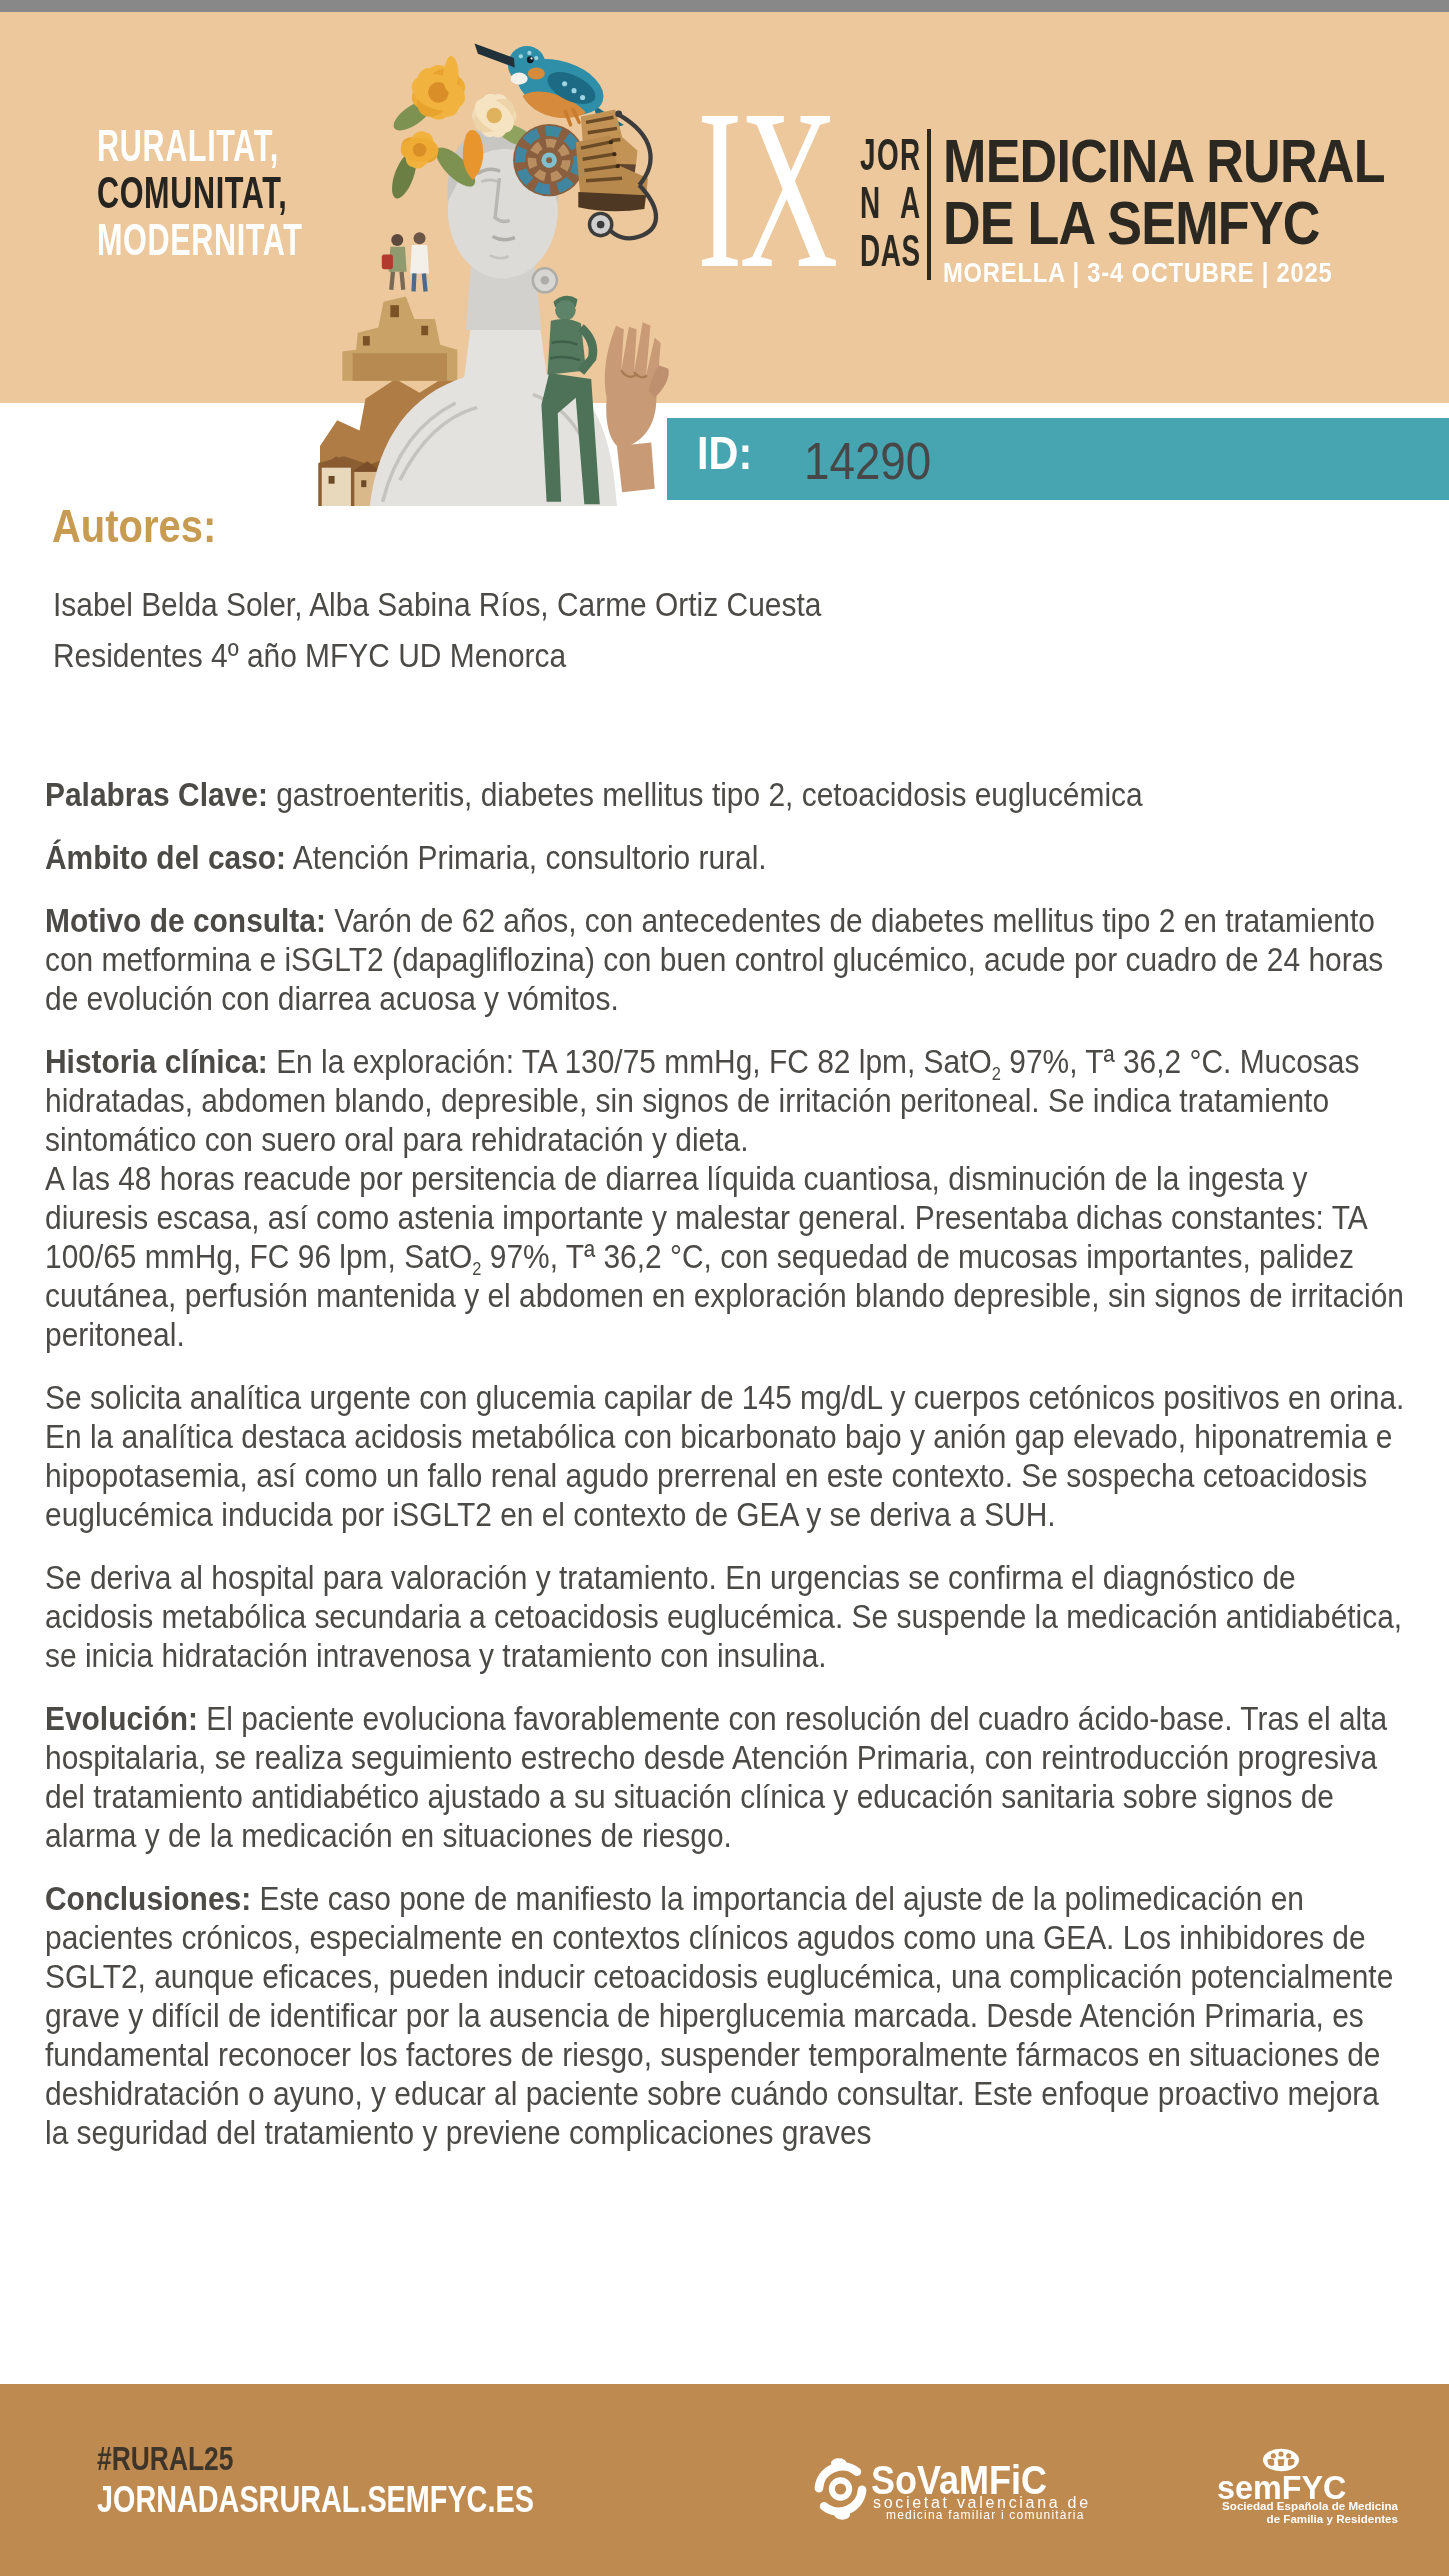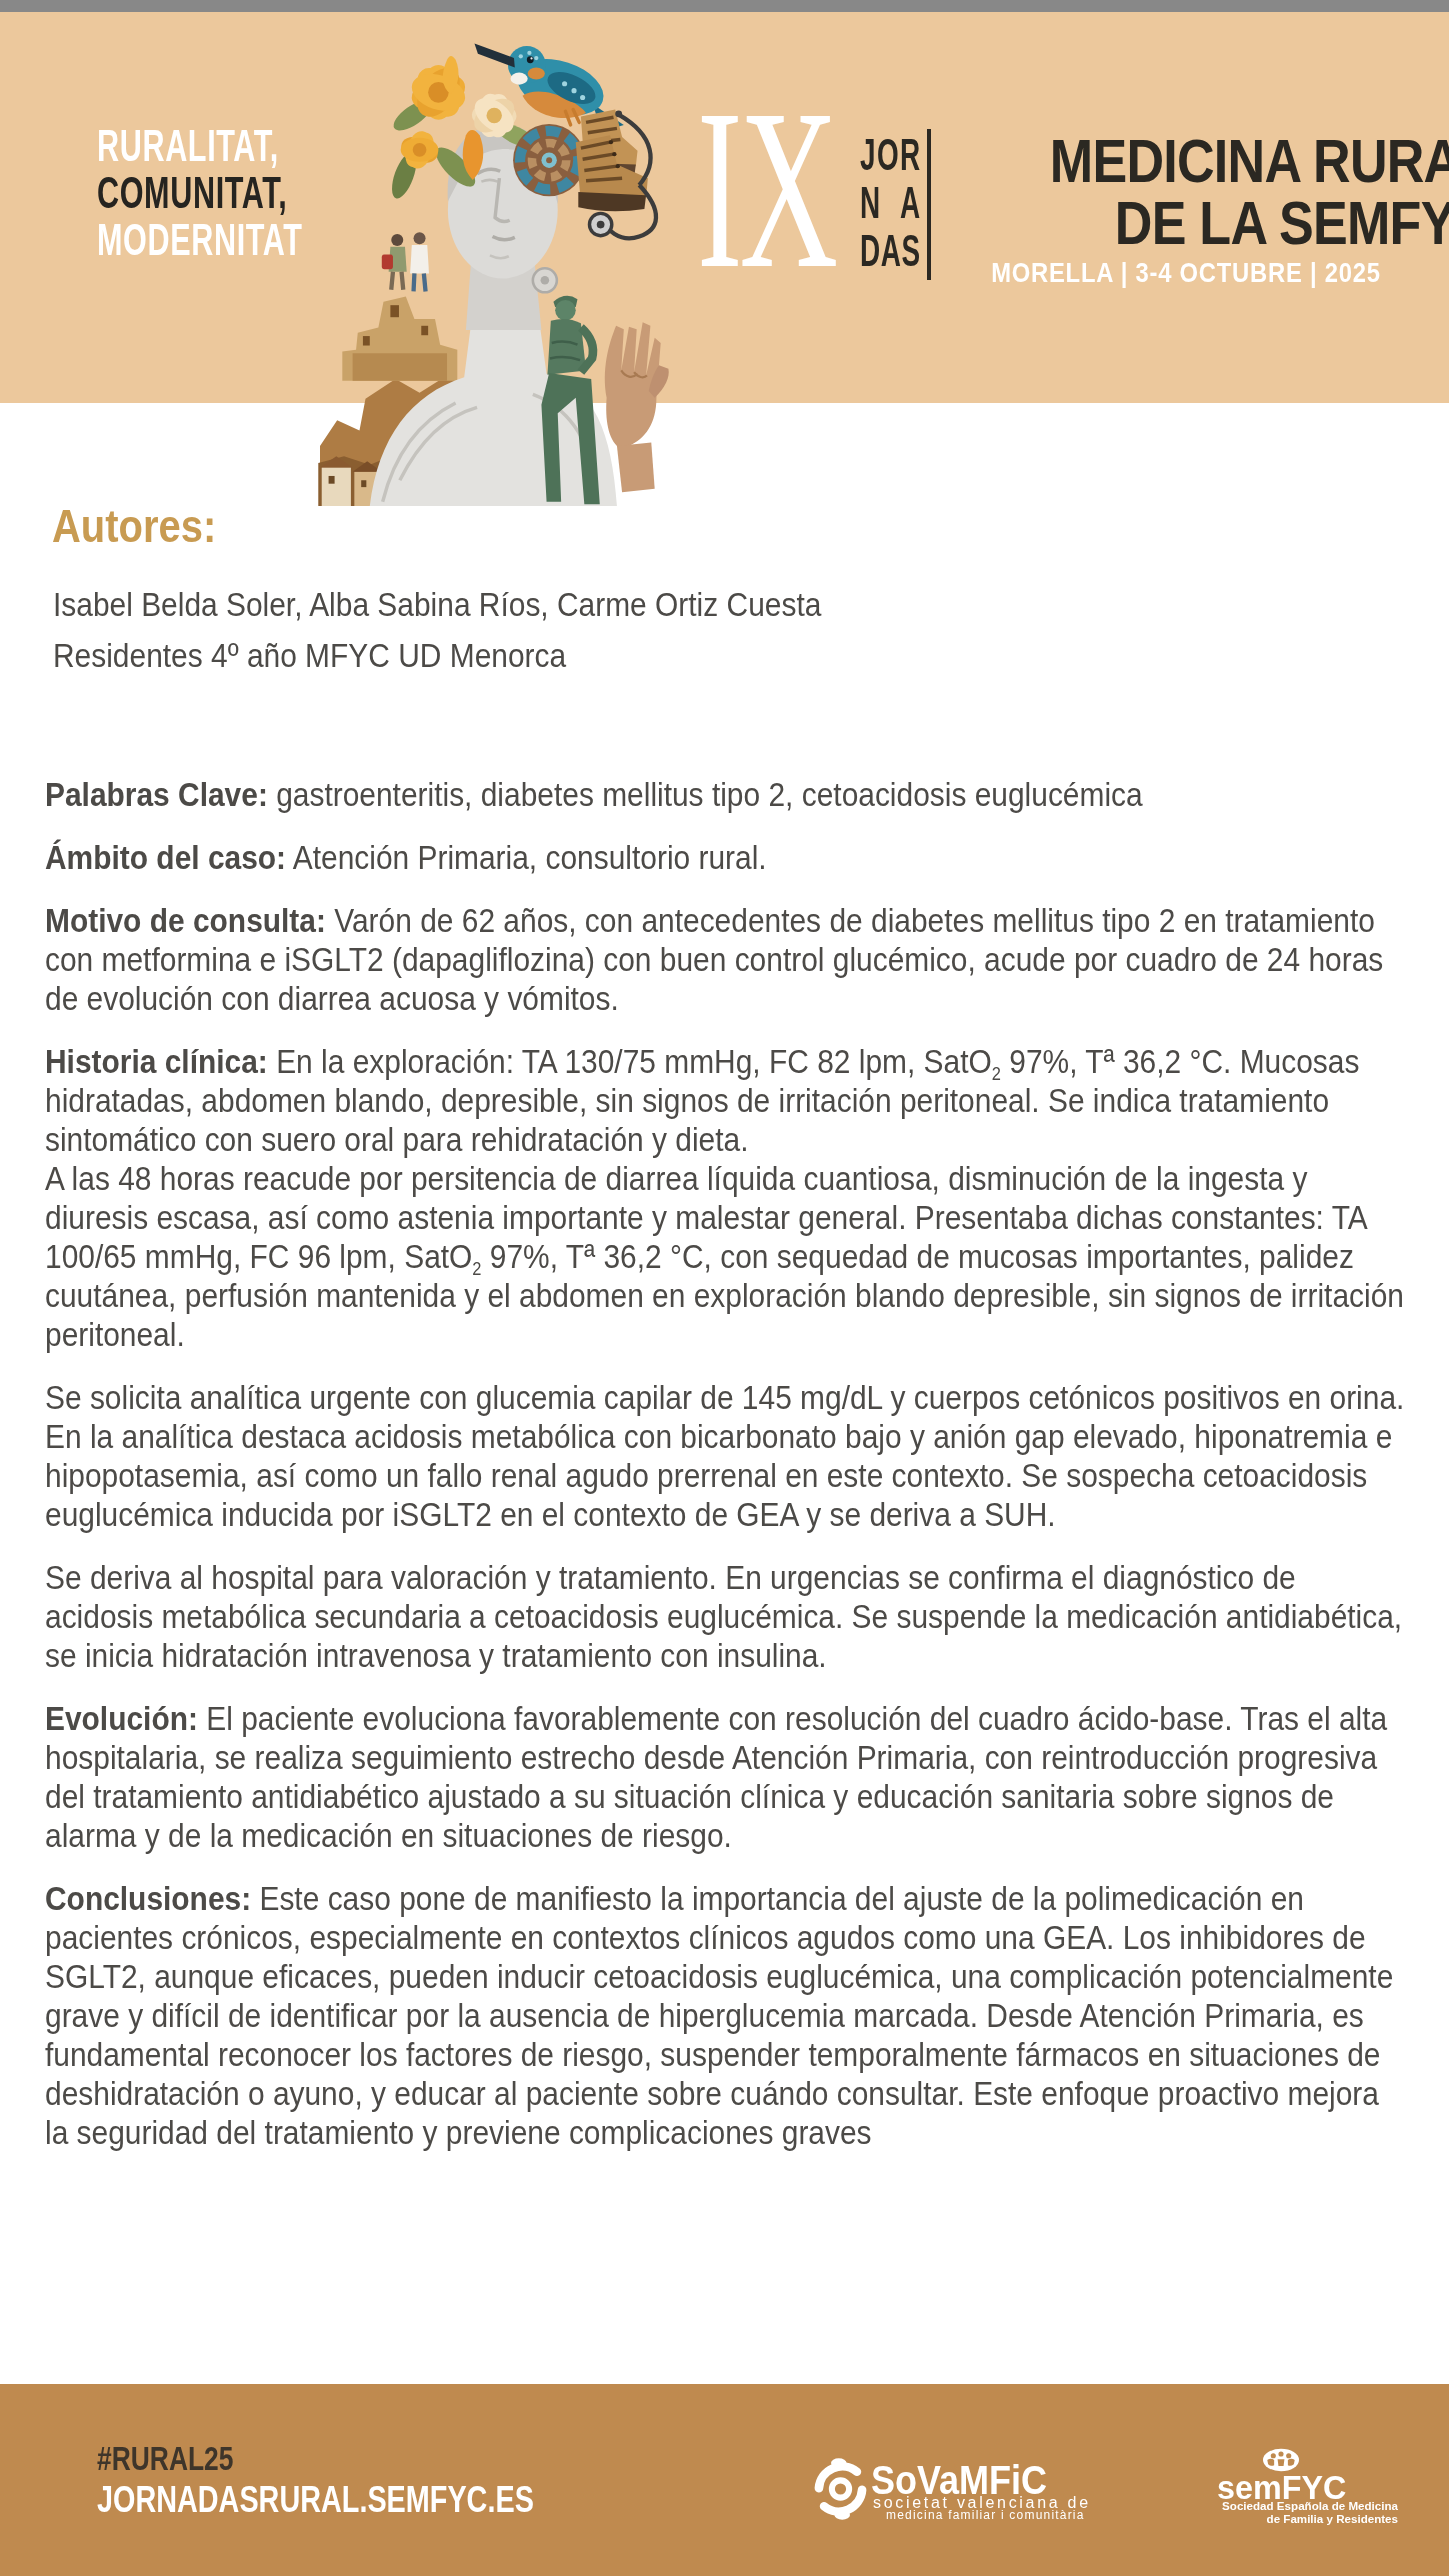--- a/index.html
+++ b/index.html
@@ -18,21 +18,21 @@
     position:relative;width:1449px;height:2576px;margin:12px auto;
     background:#ffffff;overflow:hidden;
     font-family:"Liberation Sans", sans-serif;color:var(--body-text);
   }
   
   .banner{position:absolute;left:0;top:0;width:1449px;height:391px;background:var(--header-bg);}
   .tagline{position:absolute;left:97px;top:110px;width:515px;font-weight:bold;font-size:45px;line-height:47px;letter-spacing:0.9px;transform:scaleX(0.68);transform-origin:0 0;white-space:nowrap;}
   .tagline .t-white{color:#fff;}
   .tagline .t-dark{color:#262420;}
   .collage{position:absolute;left:318px;top:21.5px;}
-  .logo{position:absolute;left:0;top:0;width:1410px;height:391px;text-align:right;}
+  .logo{position:absolute;left:0;top:0;width:1410px;height:391px;}
   .logo-roman{position:absolute;left:697px;top:63px;font-family:"Liberation Serif", serif;font-size:228px;line-height:228px;color:#fff;font-weight:400;transform:scaleX(0.60);transform-origin:0 0;letter-spacing:-5.2px;}
   .logo-jornadas{position:absolute;left:860px;top:119px;color:var(--title-dark);font-weight:bold;}
   .jrow{width:97px;transform:scaleX(0.62);transform-origin:0 0;display:flex;justify-content:space-between;font-size:45px;line-height:48px;}
   .logo-bar{position:absolute;left:927px;top:117px;width:4.3px;height:151px;background:var(--title-dark);}
   .logo-title{position:absolute;left:943px;top:118px;width:653px;font-weight:bold;font-size:62px;line-height:62px;color:var(--title-dark);transform:scaleX(0.84);transform-origin:0 0;white-space:nowrap;letter-spacing:-0.9px;}
   .logo-sub{position:absolute;left:943px;top:246px;width:515px;font-weight:bold;font-size:28px;line-height:29px;color:#fff;transform:scaleX(0.85);transform-origin:0 0;white-space:nowrap;letter-spacing:0.9px;}
   
   .id-box{position:absolute;left:667px;top:406px;width:782px;height:82px;background:var(--id-box-bg);}
   .id-label{position:absolute;left:30px;top:11px;font-size:46px;line-height:48px;font-weight:bold;color:#fff;transform:scaleX(0.9);transform-origin:0 0;}
   .id-value{position:absolute;left:137px;top:17px;font-size:52px;line-height:53px;font-weight:400;color:var(--id-value);transform:scaleX(0.88);transform-origin:0 0;}
@@ -241,20 +241,24 @@
         </div>
       <div class="logo-bar"></div>
       <div class="logo-title">
         <div>MEDICINA RURAL</div>
         <div>DE LA SEMFYC</div>
       </div>
       <div class="logo-sub">MORELLA | 3-4 OCTUBRE | 2025</div>
     </div>
   </header>
 
+  <div class="id-box">
+    <span class="id-label">ID:</span>
+    <span class="id-value">14290</span>
+  </div>
 
   <h2 class="authors-heading">Autores:</h2>
   <div class="author-lines">
       <p>Isabel Belda Soler, Alba Sabina Ríos, Carme Ortiz Cuesta</p>
       <p>Residentes 4º año MFYC UD Menorca</p>
     </div>
 
   <main class="abstract">
       <p class="para"><strong>Palabras Clave:</strong> gastroenteritis, diabetes mellitus tipo 2, cetoacidosis euglucémica</p>
       <p class="para"><strong>Ámbito del caso:</strong> Atención Primaria, consultorio rural.</p>

